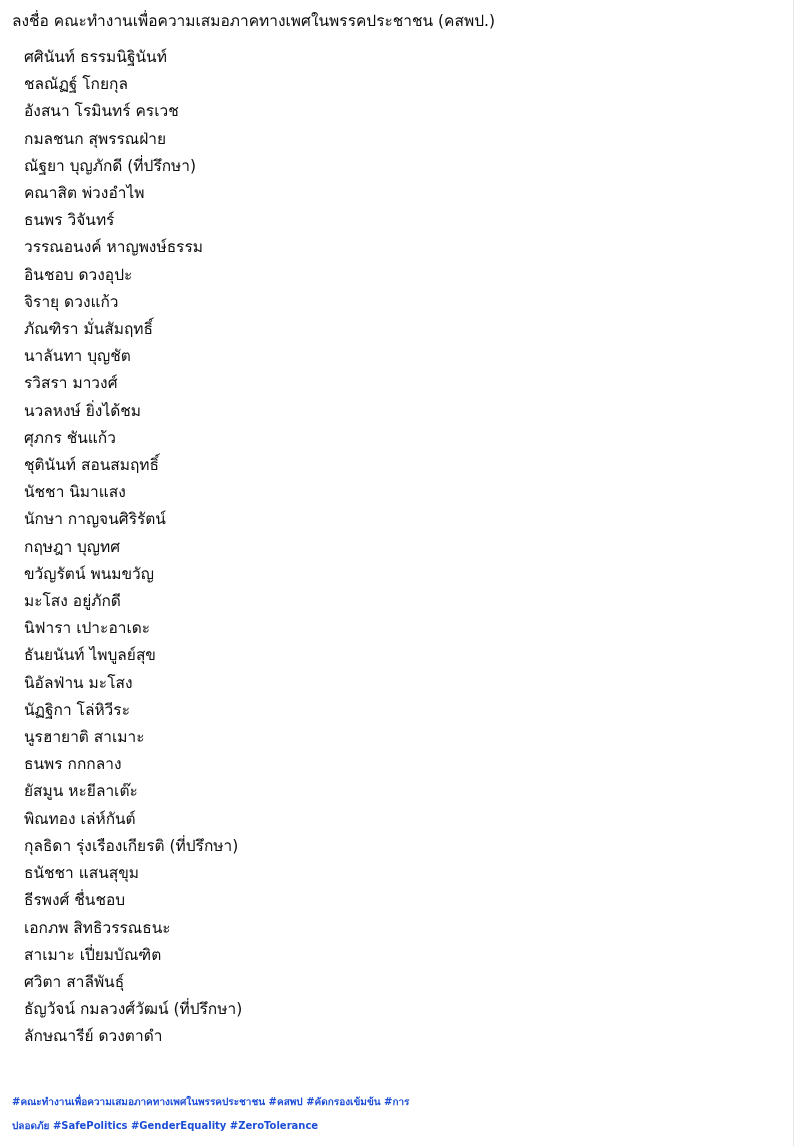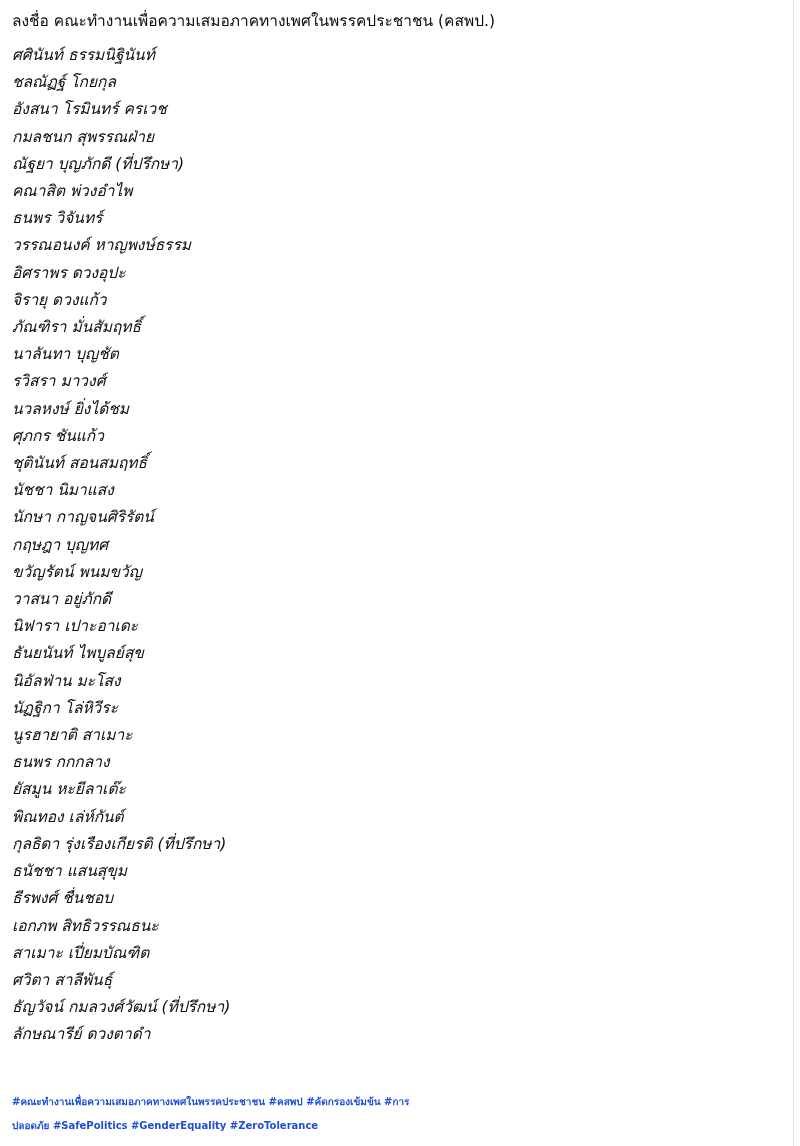--- a/index.html
+++ b/index.html
@@ -24,23 +24,22 @@
   }
   .heading {
     font-size: 15.5px;
     line-height: 22px;
     color: #0d0d0d;
     margin: 0 0 10px 0;
     white-space: nowrap;
   }
   .name-list {
     list-style: none;
-    margin: 0;
+    margin: 12px;
     padding: 0;
-    font-style: italic;
   }
   .name-list li {
     font-size: 15.5px;
     line-height: 27.2px;
     color: #0d0d0d;
     white-space: nowrap;
   }
   .hashtags {
     position: absolute;
     left: 12px;
@@ -76,33 +75,33 @@
 
   <ul class="name-list">
     <li>ศศินันท์ ธรรมนิฐินันท์</li>
     <li>ชลณัฏฐ์ โกยกุล</li>
     <li>อังสนา โรมินทร์ ครเวช</li>
     <li>กมลชนก สุพรรณฝ่าย</li>
     <li>ณัฐยา บุญภักดี (ที่ปรึกษา)</li>
     <li>คณาสิต พ่วงอำไพ</li>
     <li>ธนพร วิจันทร์</li>
     <li>วรรณอนงค์ หาญพงษ์ธรรม</li>
-    <li>อิศราพร ดวงอุปะ</li>
+    <li>อินชอบ ดวงอุปะ</li>
     <li>จิรายุ ดวงแก้ว</li>
     <li>ภัณฑิรา มั่นสัมฤทธิ์</li>
     <li>นาลันทา บุญชัต</li>
     <li>รวิสรา มาวงศ์</li>
     <li>นวลหงษ์ ยิ่งได้ชม</li>
     <li>ศุภกร ชันแก้ว</li>
     <li>ชุตินันท์ สอนสมฤทธิ์</li>
     <li>นัชชา นิมาแสง</li>
     <li>นักษา กาญจนศิริรัตน์</li>
     <li>กฤษฎา บุญทศ</li>
     <li>ขวัญรัตน์ พนมขวัญ</li>
-    <li>วาสนา อยู่ภักดี</li>
+    <li>มะโสง อยู่ภักดี</li>
     <li>นิฟารา เปาะอาเดะ</li>
     <li>ธันยนันท์ ไพบูลย์สุข</li>
     <li>นิอัลฟ่าน มะโสง</li>
     <li>นัฏฐิกา โล่หิวีระ</li>
     <li>นูรฮายาติ สาเมาะ</li>
     <li>ธนพร กกกลาง</li>
     <li>ยัสมูน หะยีลาเต๊ะ</li>
     <li>พิณทอง เล่ห์กันต์</li>
     <li>กุลธิดา รุ่งเรืองเกียรติ (ที่ปรึกษา)</li>
     <li>ธนัชชา แสนสุขุม</li>

